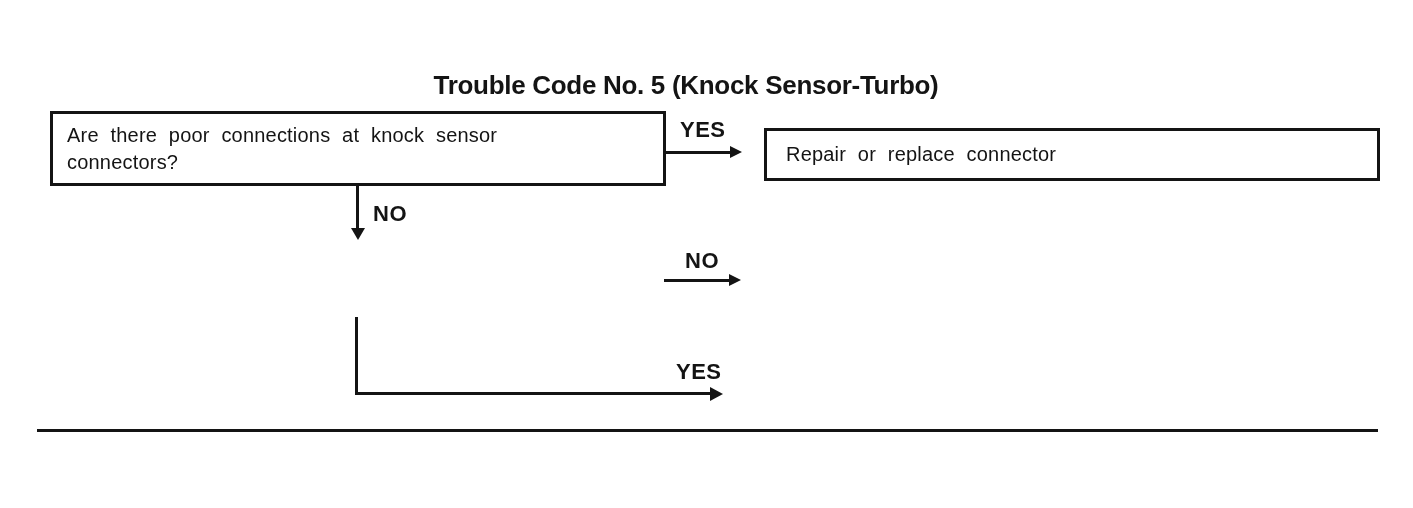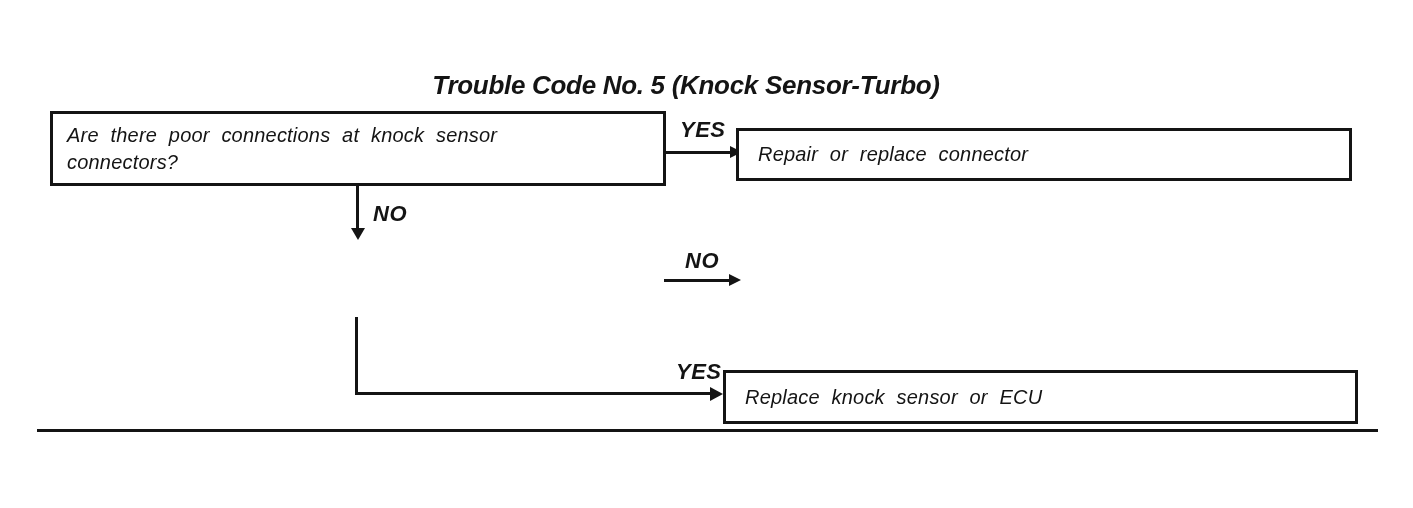--- a/index.html
+++ b/index.html
@@ -12,21 +12,20 @@
     background:var(--paper);
     font-family:"Liberation Sans", sans-serif;
     color:var(--ink);
   }
   .stage{
     position:relative;
     width:1413px;
     height:508px;
     background:var(--paper);
     overflow:hidden;
-    font-style:italic;
   }
   .title{
     position:absolute;
     left:686px;
     top:70px;
     transform:translateX(-50%);
     white-space:nowrap;
     font-size:26px;
     font-weight:bold;
     letter-spacing:-0.3px;
@@ -41,21 +40,21 @@
     align-items:center;
     font-size:20px;
     line-height:1.32;
     letter-spacing:0.2px;
     word-spacing:6px;
     color:var(--ink);
   }
   .flowbox .txt{padding:0 18px 0 14px;}
   .q1{left:50px; top:111px; width:616px; height:75px;}
   .q2{left:50px; top:240px; width:616px; height:78px;}
-  .a1{left:736px; top:128px; width:616px; height:53px;text-align:center;}
+  .a1{left:764px; top:128px; width:616px; height:53px;text-align:center;}
   .a2{left:741px; top:256px; width:617px; height:52px;}
   .a3{left:723px; top:370px; width:635px; height:54px;}
   .a1 .txt,.a2 .txt,.a3 .txt{padding-left:19px;}
   .b{font-weight:bold;}
   .branch-label{
     position:absolute;
     font-size:22px;
     font-weight:bold;
     letter-spacing:0.5px;
     line-height:1;
@@ -120,19 +119,16 @@
   <div class="branch-label lbl-no2">NO</div>
   <div class="hline conn-no2"></div>
   <div class="arr-no2"></div>
 
 
   <div class="vline conn-yes2-v"></div>
   <div class="hline conn-yes2-h"></div>
   <div class="branch-label lbl-yes2">YES</div>
   <div class="arr-yes2"></div>
 
-  <div class="flowbox a3">
-    <div class="txt">Replace knock sensor or ECU</div>
-  </div>
 
   <div class="bottom-rule"></div>
 
 </div>
 
 </body></html>

